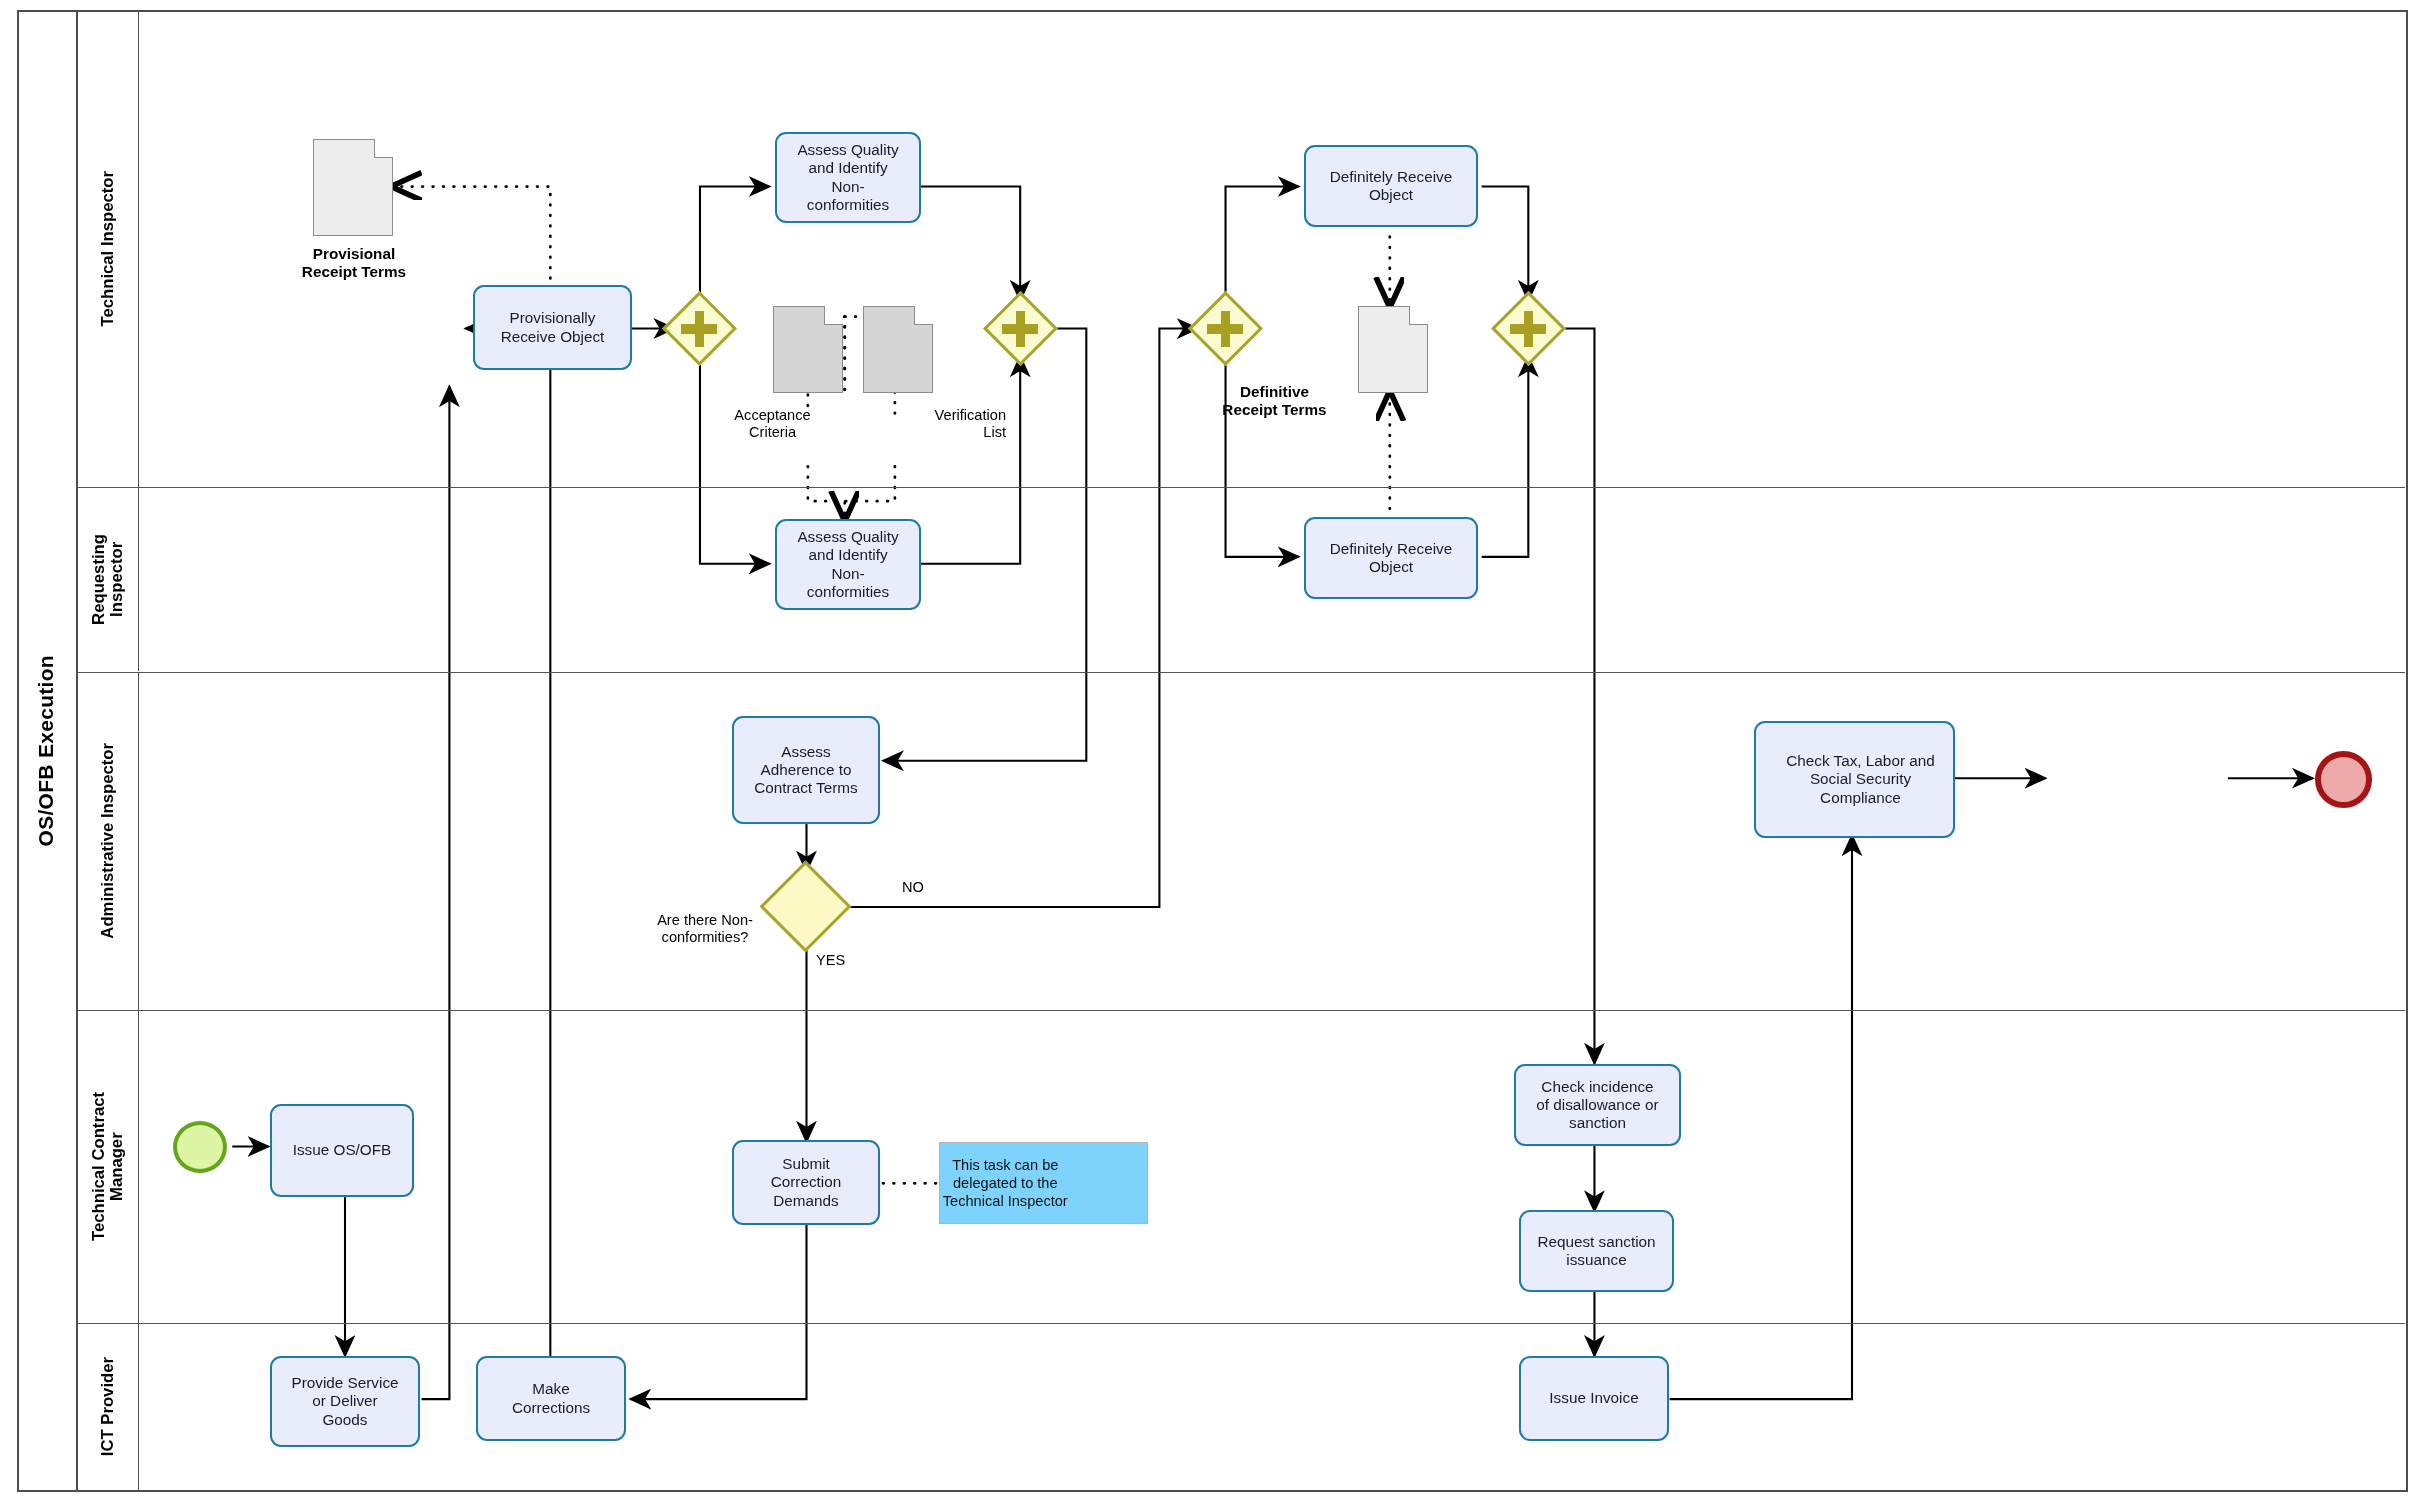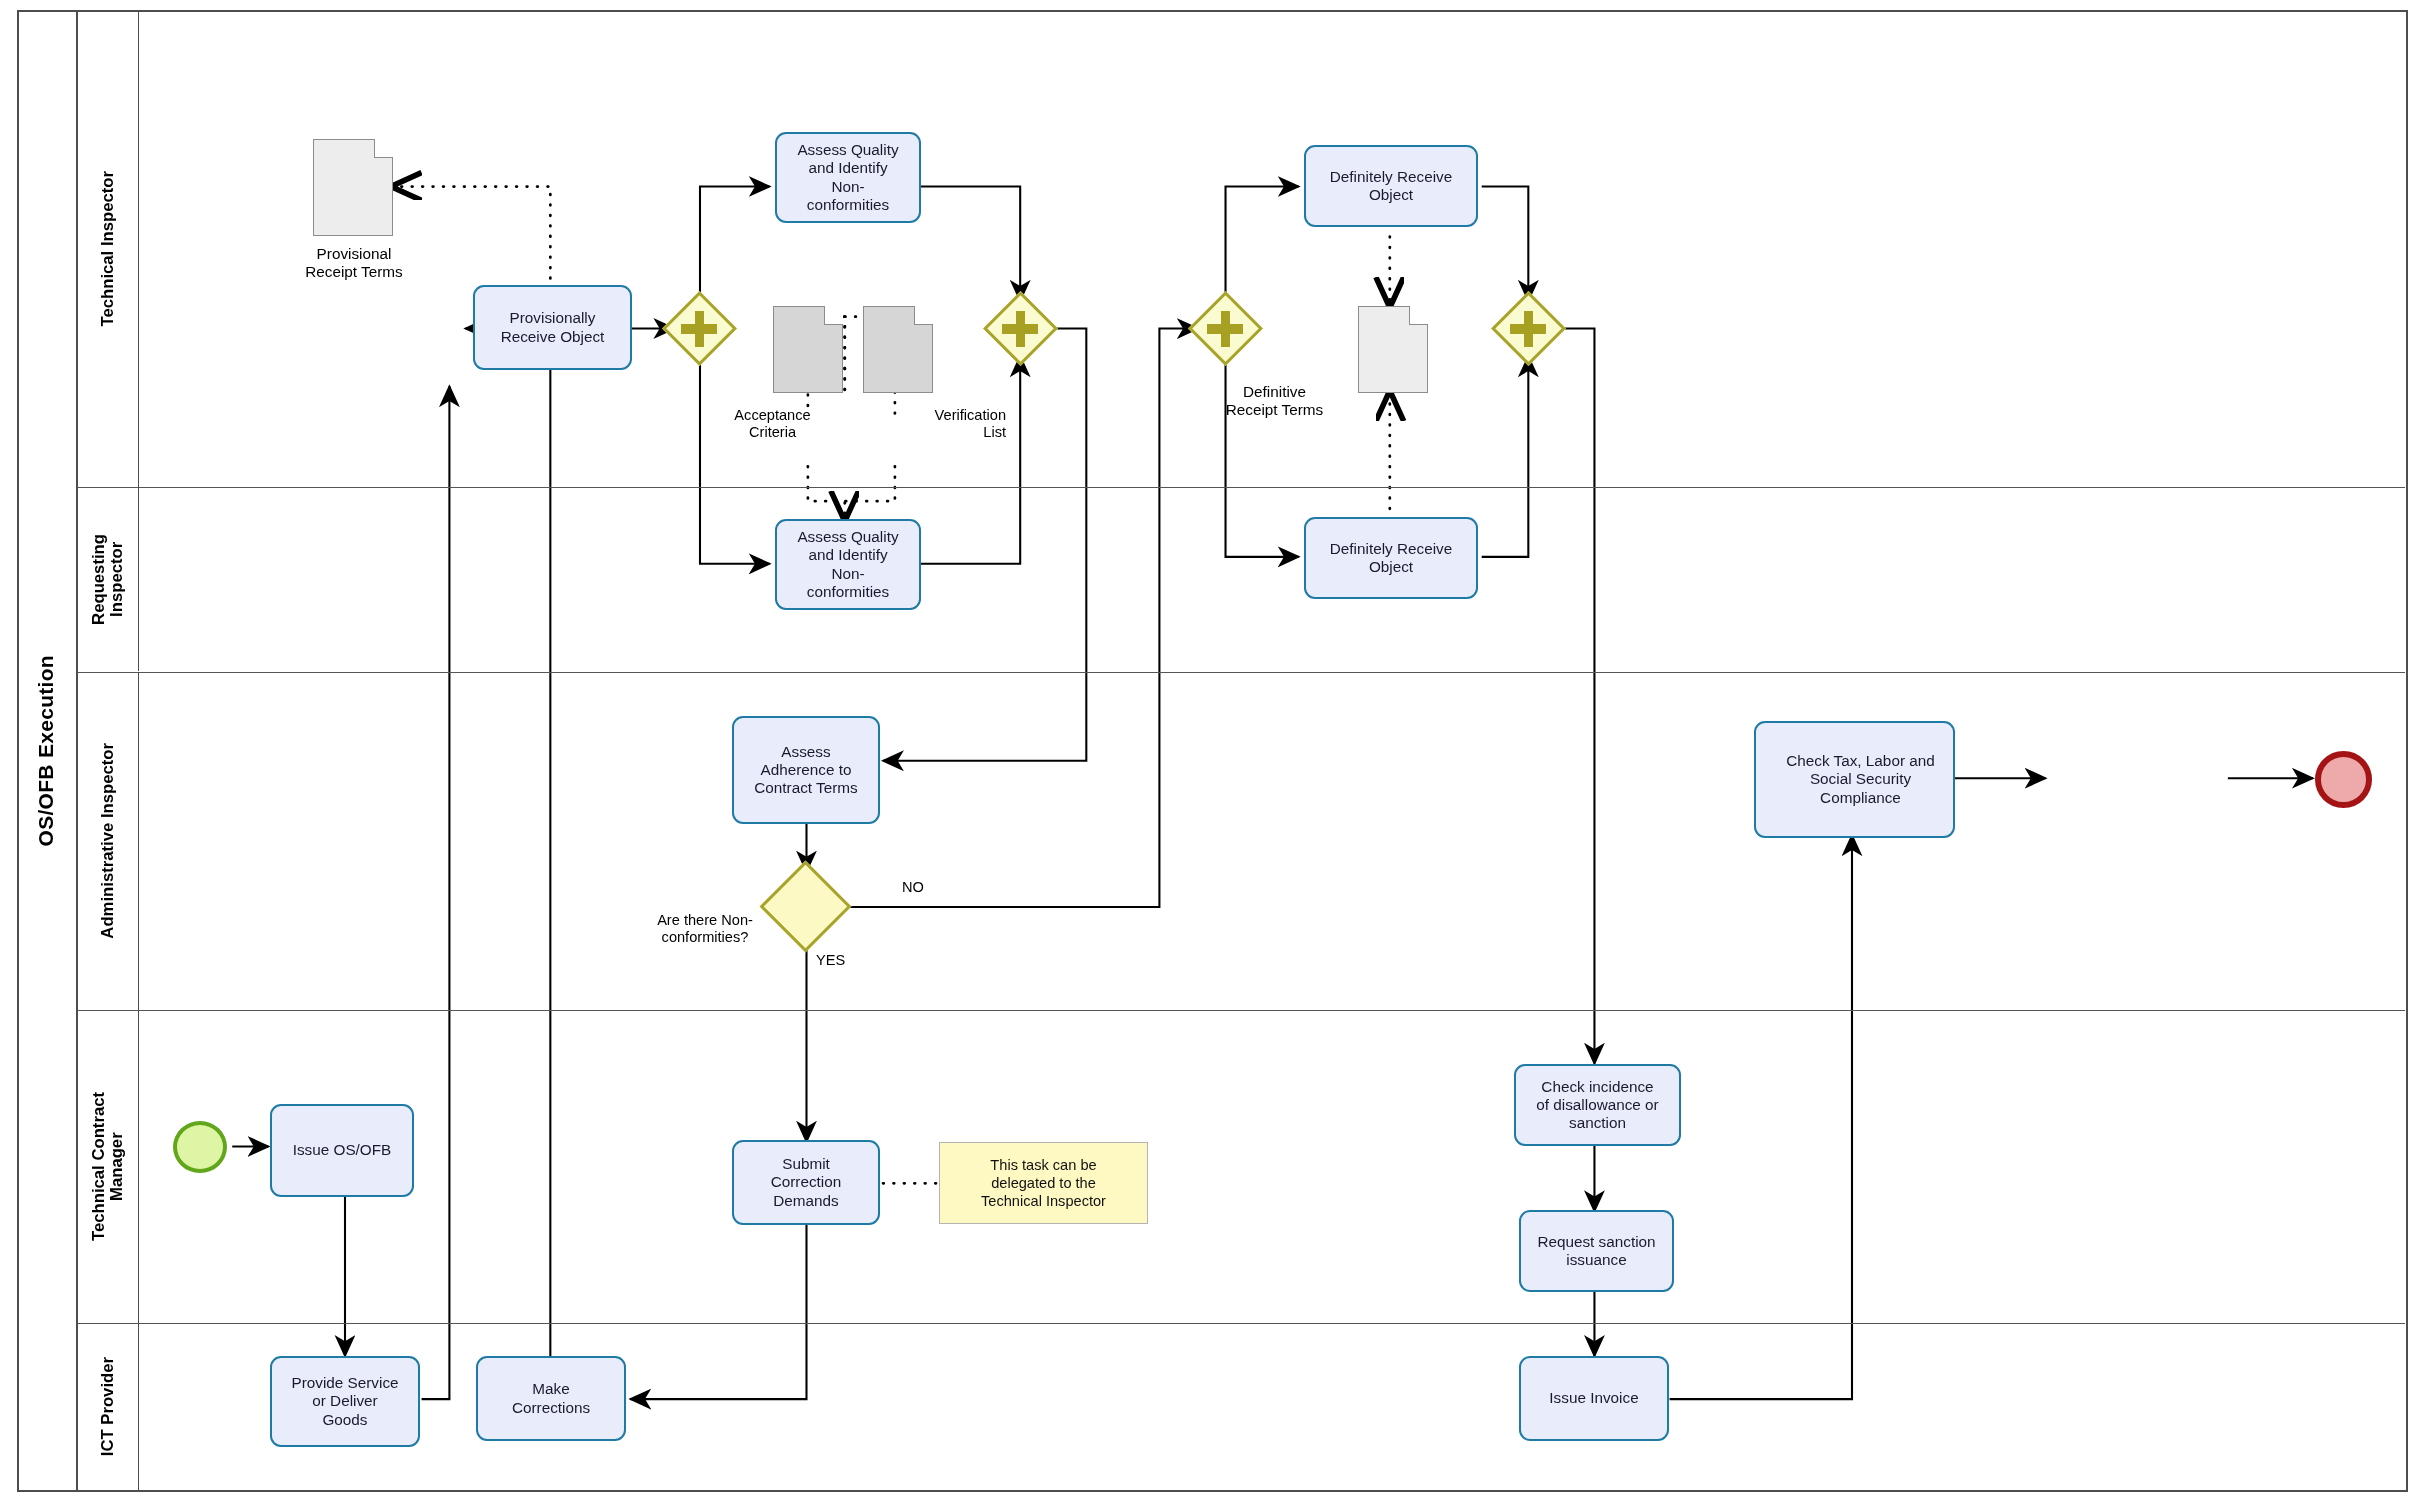--- a/index.html
+++ b/index.html
@@ -36,25 +36,25 @@
        box-sizing:border-box;transform:rotate(45deg);}
   .gw.excl .dia{background:#fcf9c4;}
   .plus-h,.plus-v{position:absolute;background:#a8a023;}
 
   
   .dobj{position:absolute;background:#ededed;border:1.4px solid #8c8c8c;box-sizing:border-box;}
   .dobj.dark{background:#d6d6d6;}
   .dobj .fold{position:absolute;right:-1.4px;top:-1.4px;width:19.5px;height:19.5px;background:#ffffff;
         border-left:1.4px solid #8c8c8c;border-bottom:1.4px solid #8c8c8c;box-sizing:border-box;}
   .dobj-lbl{position:absolute;text-align:center;font-size:14.6px;line-height:1.15;color:#000;}
-  .dobj-lbl.bold{font-weight:normal;font-size:15.3px;}
-
-  
-  .annot{position:absolute;background:#fef9c3;border:0.7px solid #b4b4b4;box-sizing:border-box;
-        display:flex;align-items:center;justify-content:center;text-align:center;font-size:14.6px;line-height:1.25;color:#111;padding:2.8px;}
+  .dobj-lbl.bold{font-weight:bold;font-size:15.3px;}
+
+  
+  .annot{position:absolute;background:#7dd3fc;border:0.7px solid #b4b4b4;box-sizing:border-box;
+        display:flex;align-items:center;justify-content:flex-start;text-align:center;font-size:14.6px;line-height:1.25;color:#111;padding:2.8px;}
 
   
   .flabel{position:absolute;font-size:14.6px;color:#000;line-height:1.15;}
   .flabel.c{text-align:center;}
 
   svg.wires{position:absolute;left:0;top:0;width:2426px;height:1507px;pointer-events:none;}
 </style>
 </head>
 <body>
 

